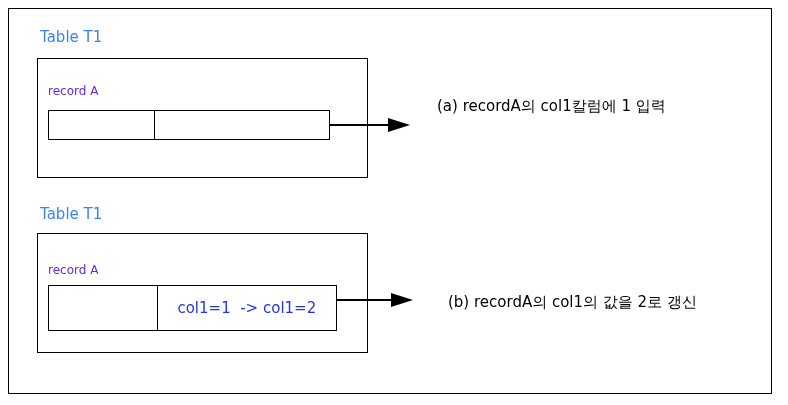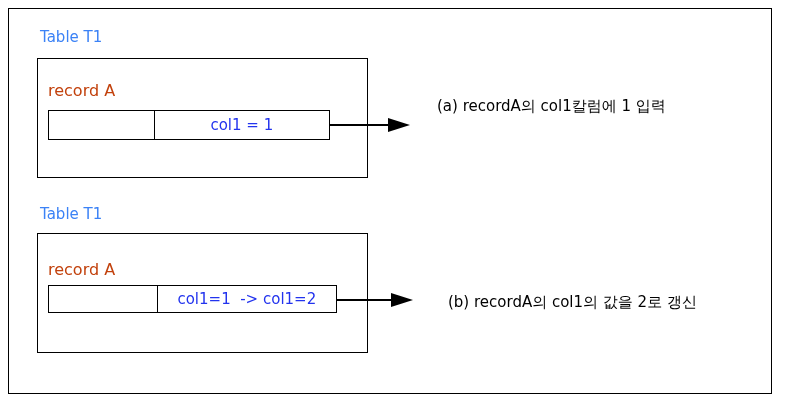--- a/index.html
+++ b/index.html
@@ -44,23 +44,23 @@
     font-family: "DejaVu Sans", sans-serif;
   }
   .table-box {
     position: absolute;
     border: 1px solid #000000;
     box-sizing: border-box;
     background: transparent;
   }
   .record-label {
     position: absolute;
-    font-size: 16px;
+    font-size: 12px;
     line-height: 14px;
-    color: #c2410c;
+    color: #6d28d9;
     white-space: nowrap;
   }
   .record-row {
     position: absolute;
     border: 1px solid #000000;
     box-sizing: border-box;
     display: flex;
     background: #ffffff;
   }
   .cell-left {
@@ -104,42 +104,39 @@
   <div class="group" id="group-a">
 
     <div class="table-label" style="left:40px; top:30px;">Table T1</div>
 
     <div class="table-box" style="left:37px; top:58px; width:331px; height:120px;"></div>
 
     <div class="record-label" style="left:48px; top:84px;">record A</div>
 
     <div class="record-row" style="left:48px; top:110px; width:282px; height:30px;">
       <div class="cell-left" style="width:106px;"></div>
-      <div class="cell-right" style="width:175px;">
-        <span class="cell-value">col1 = 1</span>
-      </div>
     </div>
 
     <svg class="arrow" style="left:330px; top:112px;" width="90" height="26" viewBox="0 0 90 26">
       <line x1="0" y1="13" x2="62" y2="13" stroke="#000000" stroke-width="2"></line>
       <polygon points="58,6 80,13 58,20" fill="#000000"></polygon>
     </svg>
 
     <div class="caption" style="left:437px; top:98px;">(a) recordA의 col1칼럼에 1 입력</div>
   </div>
 
   <div class="group" id="group-b">
 
     <div class="table-label" style="left:40px; top:207px;">Table T1</div>
 
     <div class="table-box" style="left:37px; top:233px; width:331px; height:120px;"></div>
 
     <div class="record-label" style="left:48px; top:263px;">record A</div>
 
-    <div class="record-row" style="left:48px; top:285px; width:289px; height:28px;">
+    <div class="record-row" style="left:48px; top:285px; width:289px; height:46px;">
       <div class="cell-left" style="width:109px;"></div>
       <div class="cell-right" style="width:179px;">
         <span class="cell-value">col1=1  -&gt; col1=2</span>
       </div>
     </div>
 
     <svg class="arrow" style="left:337px; top:287px;" width="90" height="26" viewBox="0 0 90 26">
       <line x1="0" y1="13" x2="58" y2="13" stroke="#000000" stroke-width="2"></line>
       <polygon points="54,6 76,13 54,20" fill="#000000"></polygon>
     </svg>

